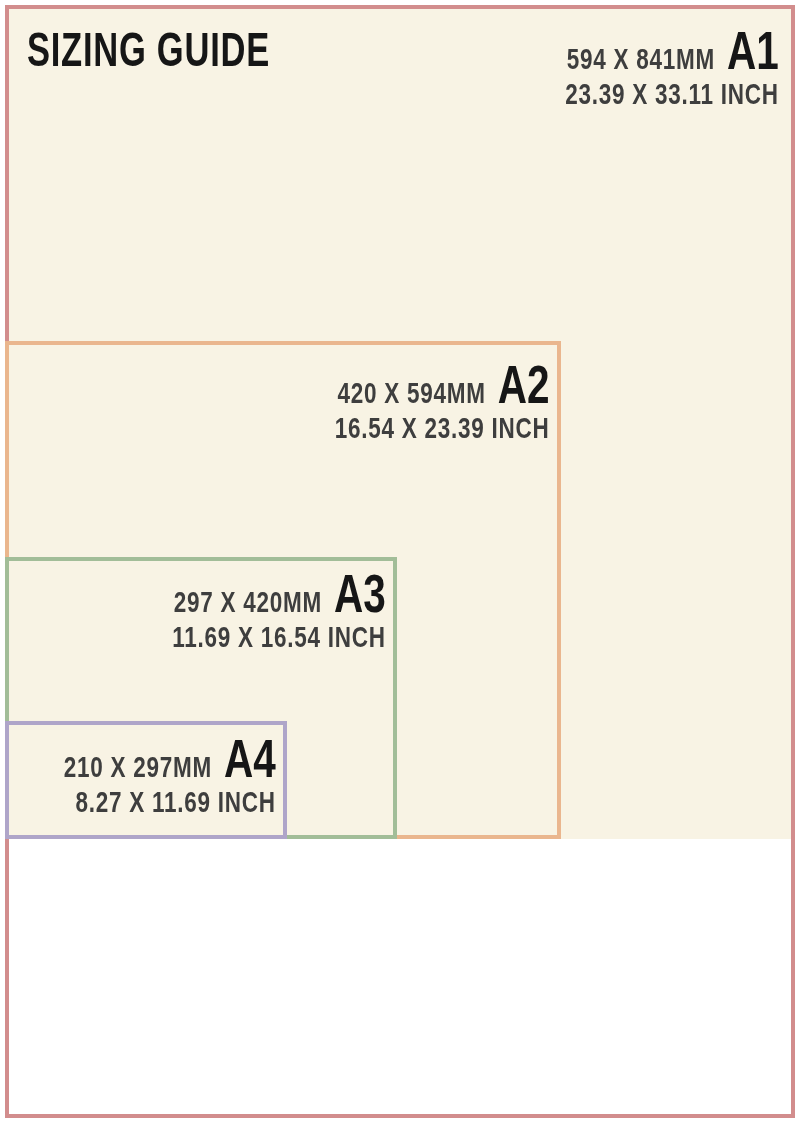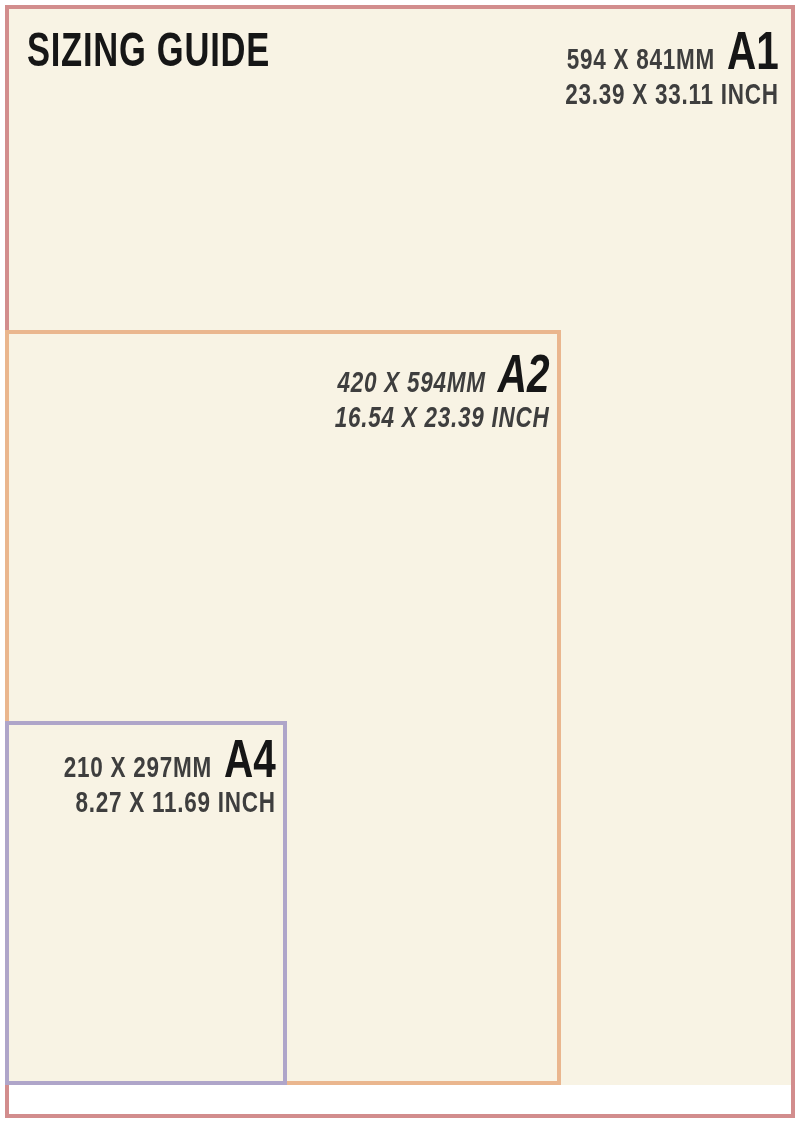--- a/index.html
+++ b/index.html
@@ -9,21 +9,21 @@
     height: 1122px;
     background: #ffffff;
     font-family: "Liberation Sans", sans-serif;
     overflow: hidden;
   }
   .poster {
     position: absolute;
     left: 5px;
     top: 5px;
     width: 790px;
-    height: 1080px;
+    height: 834px;
     box-sizing: border-box;
   }
   .size-box {
     position: absolute;
     left: 0;
     bottom: 0;
     box-sizing: border-box;
     border: 4px solid #000;
   }
   .page-title {
@@ -78,30 +78,39 @@
     <div class="page-title" style="color: rgb(22, 22, 22);">SIZING GUIDE</div>
     <div class="label" style="top:15px; right:12px;">
       <div class="row1">
         <span class="dim" style="color: rgb(62, 62, 62);">594 X 841MM</span>
         <span class="code" style="color: rgb(22, 22, 22);">A1</span>
       </div>
       <div class="dim dim-inch" style="color: rgb(62, 62, 62);">23.39 X 33.11 INCH</div>
     </div>
   </div>
 
-  <div class="size-box" style="top: 325px; width: 556px; border-color: rgb(234, 182, 142); font-style: italic;">
+  <div class="size-box" style="top: 336px; width: 556px; border-color: rgb(234, 182, 142);">
     <div class="label" style="top:13px; right:8px;">
       <div class="row1">
         <span class="dim" style="color: rgb(62, 62, 62);">420 X 594MM</span>
         <span class="code" style="color: rgb(22, 22, 22);">A2</span>
       </div>
       <div class="dim dim-inch" style="color: rgb(62, 62, 62);">16.54 X 23.39 INCH</div>
     </div>
   </div>
 
+  <div class="size-box" style="top: 552px; width: 392px; border-color: rgb(162, 189, 152);">
+    <div class="label" style="top:6px; right:7px;">
+      <div class="row1">
+        <span class="dim" style="color: rgb(62, 62, 62);">297 X 420MM</span>
+        <span class="code" style="color: rgb(22, 22, 22);">A3</span>
+      </div>
+      <div class="dim dim-inch" style="color: rgb(62, 62, 62);">11.69 X 16.54 INCH</div>
+    </div>
+  </div>
 
   <div class="size-box" style="top: 716px; width: 282px; border-color: rgb(175, 165, 201); padding-left: 12px;">
     <div class="label" style="top:7px; right:7px;">
       <div class="row1">
         <span class="dim" style="color: rgb(62, 62, 62);">210 X 297MM</span>
         <span class="code" style="color: rgb(22, 22, 22);">A4</span>
       </div>
       <div class="dim dim-inch" style="color: rgb(62, 62, 62);">8.27 X 11.69 INCH</div>
     </div>
   </div>

